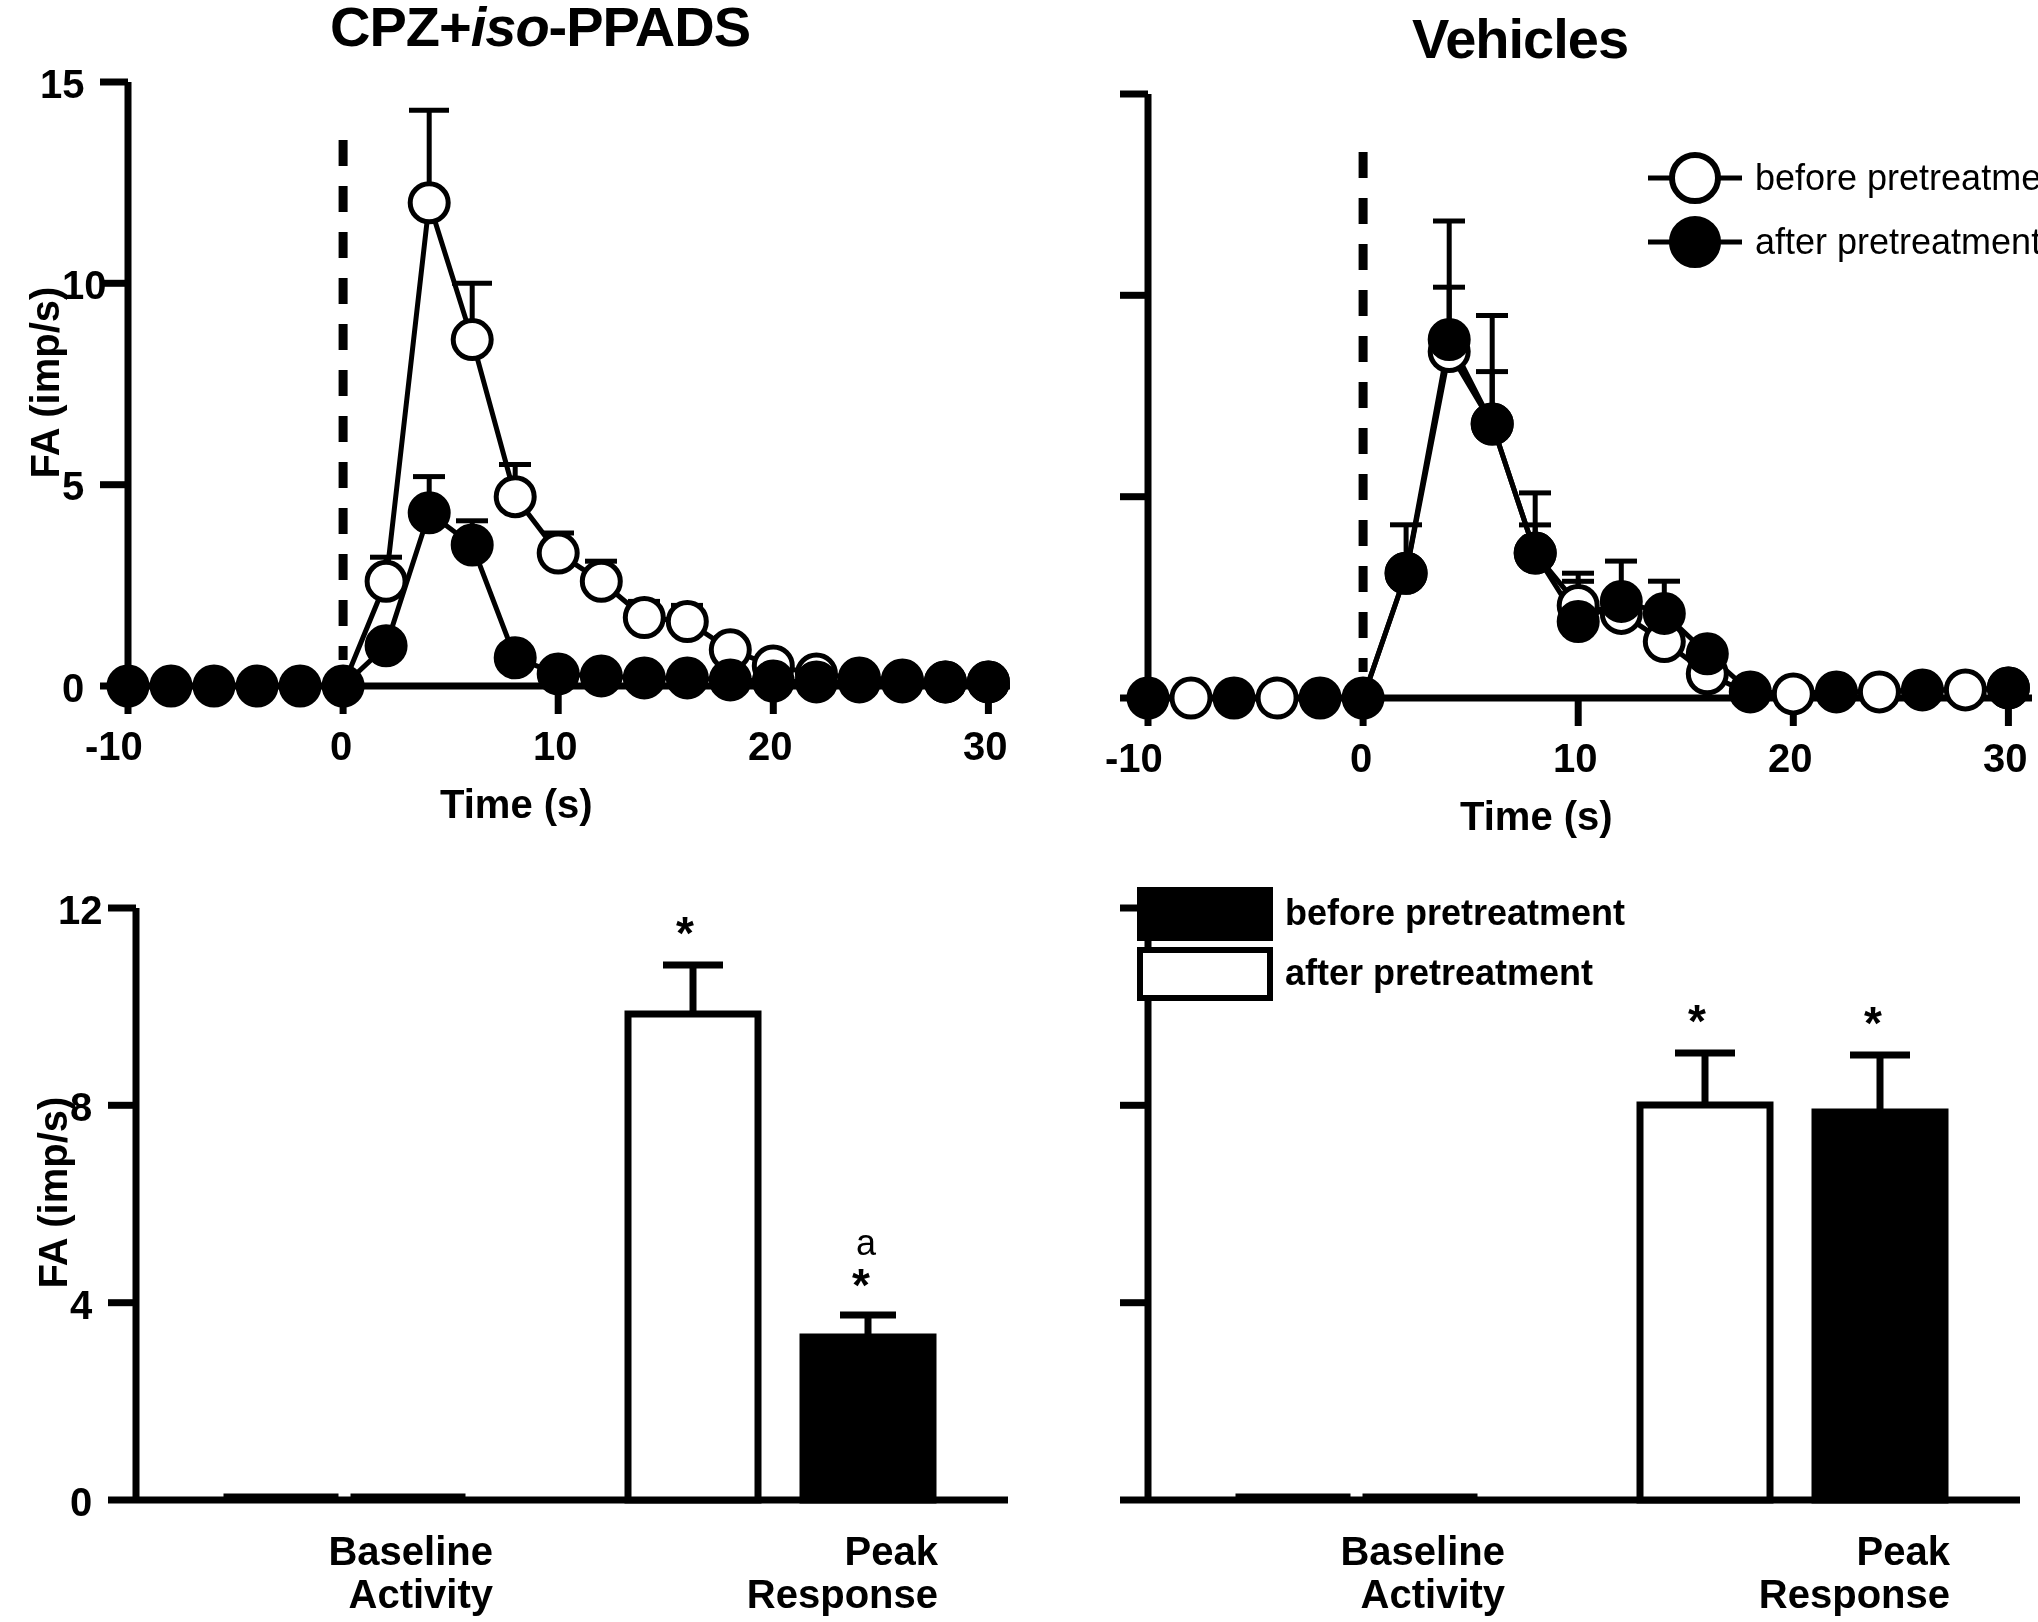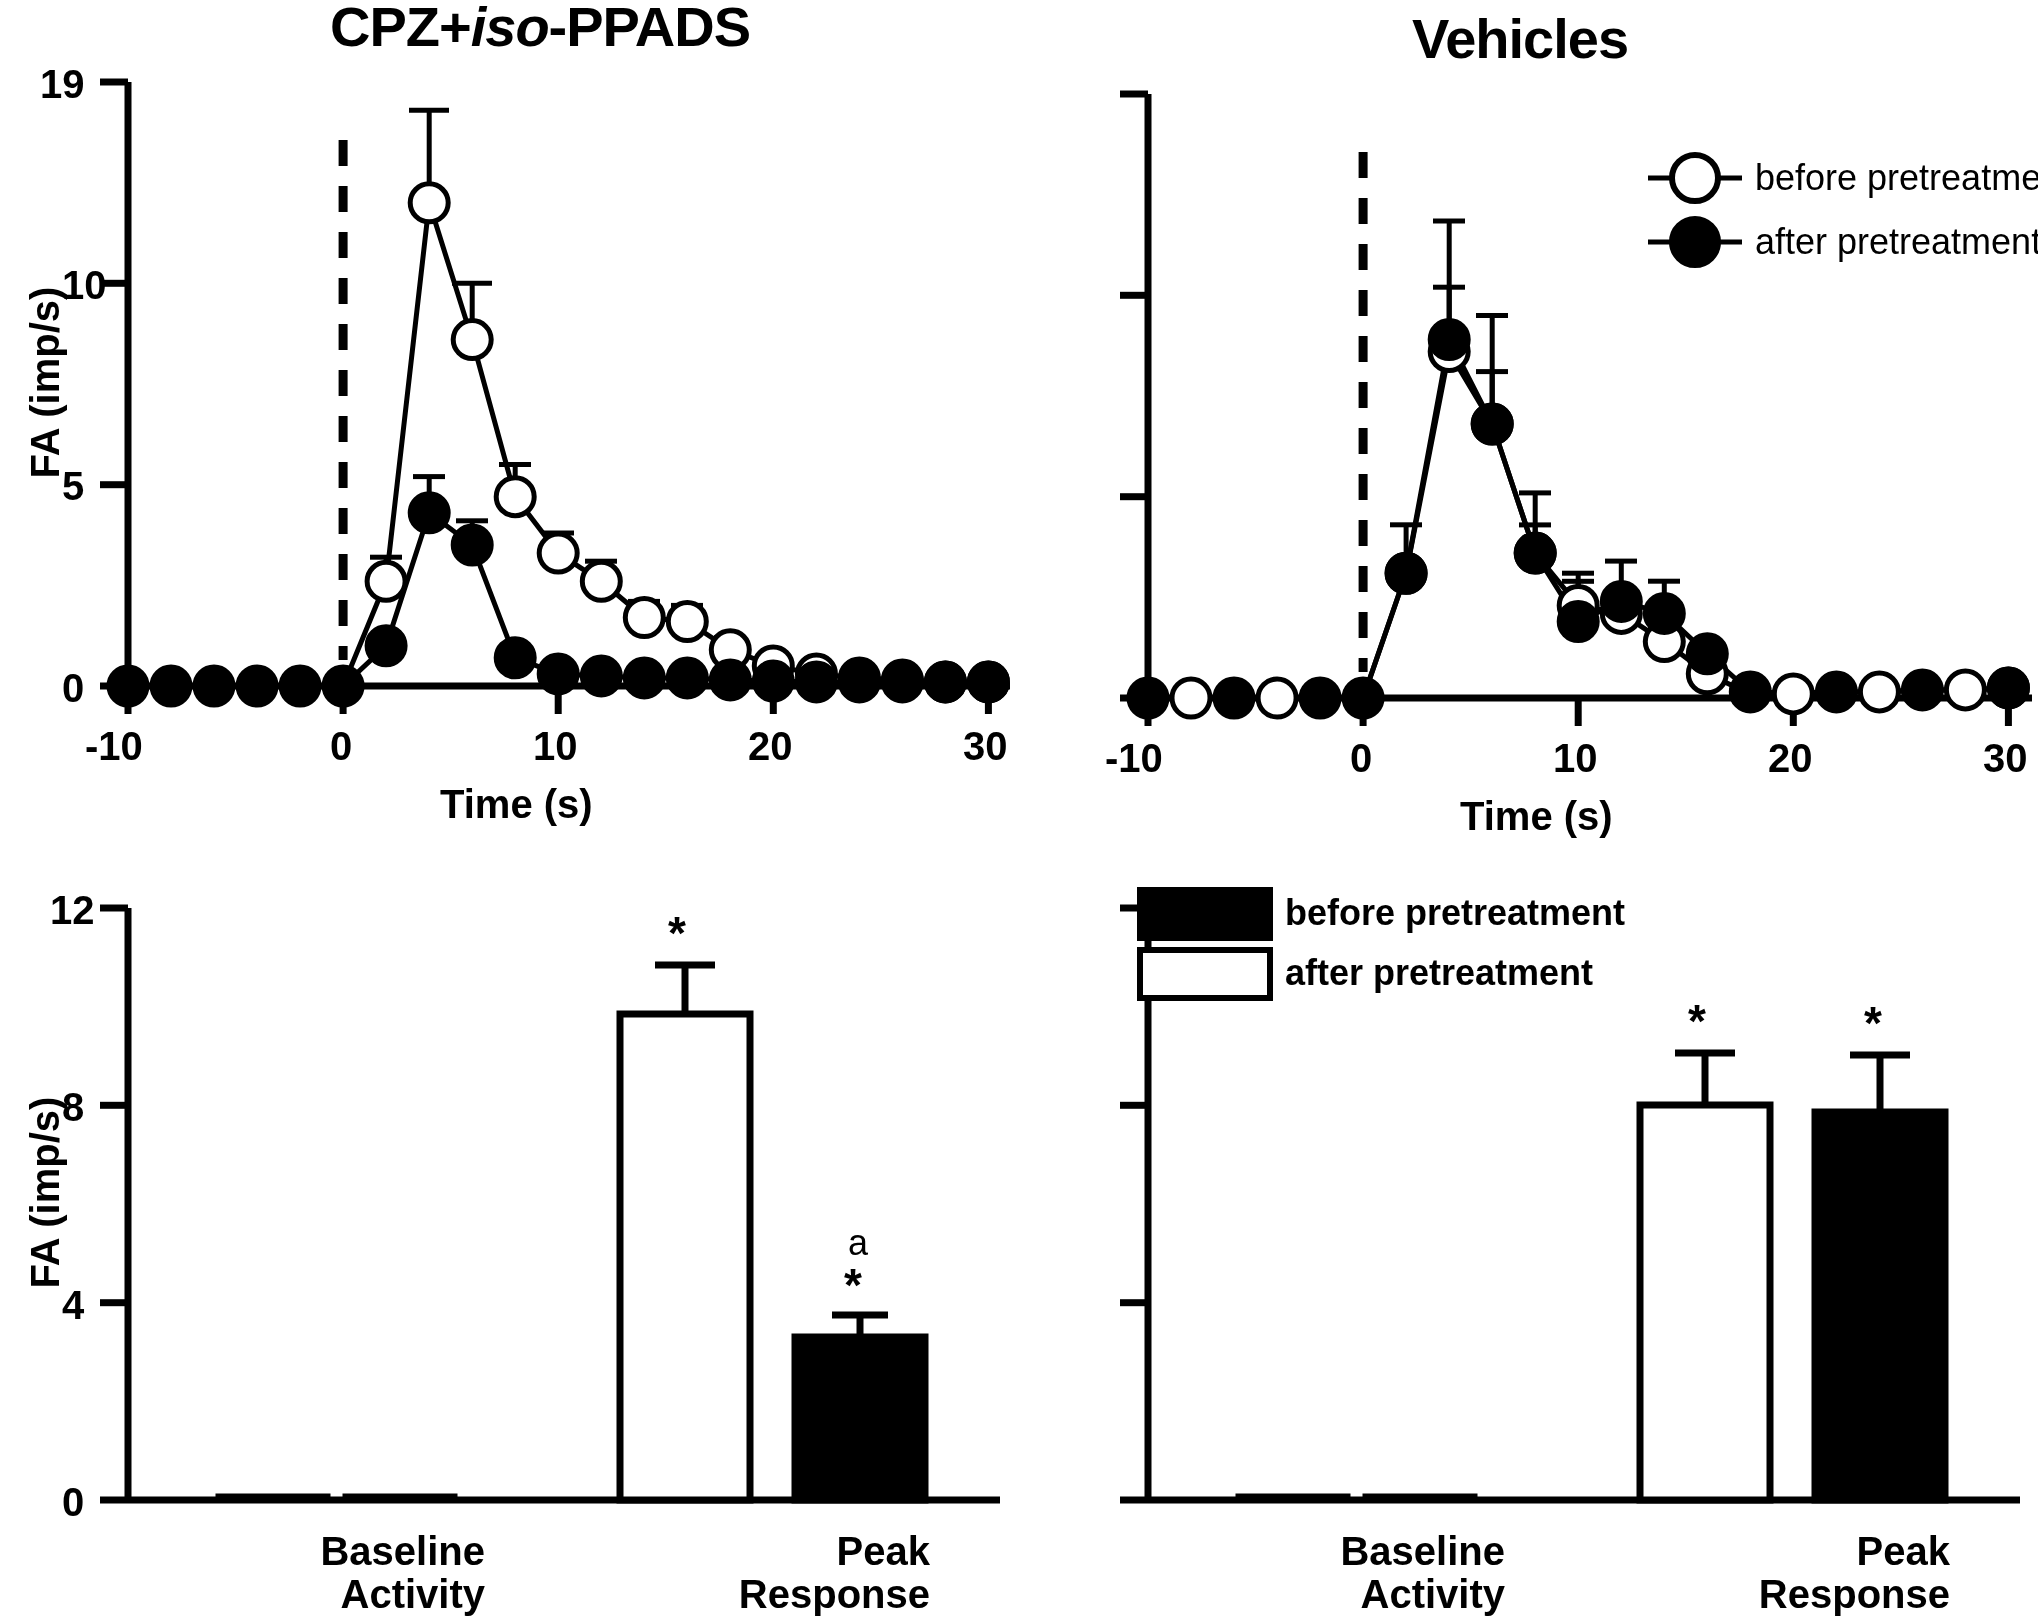--- a/index.html
+++ b/index.html
@@ -126,21 +126,21 @@
         <circle cx="730.3" cy="679.9" r="19"></circle>
         <circle cx="773.3" cy="681.1" r="19"></circle>
         <circle cx="816.4" cy="681.9" r="19"></circle>
         <circle cx="859.4" cy="681.9" r="19"></circle>
         <circle cx="902.4" cy="681.9" r="19"></circle>
         <circle cx="945.4" cy="681.9" r="19"></circle>
         <circle cx="988.4" cy="681.9" r="19"></circle>
       </g>
     </svg>
 
-    <div class="tick-text" style="left:40px;top:62px;">19</div>
+    <div class="tick-text" style="left:40px;top:62px;">15</div>
     <div class="tick-text" style="left:62px;top:263px;">10</div>
     <div class="tick-text" style="left:62px;top:464px;">5</div>
     <div class="tick-text" style="left:62px;top:666px;">0</div>
 
     <div class="tick-text" style="left:85px;top:724px;">-10</div>
     <div class="tick-text" style="left:330px;top:724px;">0</div>
     <div class="tick-text" style="left:533px;top:724px;">10</div>
     <div class="tick-text" style="left:748px;top:724px;">20</div>
     <div class="tick-text" style="left:963px;top:724px;">30</div>
 
@@ -250,21 +250,21 @@
 
     <div class="tick-text" style="left:85px;top:724px;">-10</div>
     <div class="tick-text" style="left:330px;top:724px;">0</div>
     <div class="tick-text" style="left:533px;top:724px;">10</div>
     <div class="tick-text" style="left:748px;top:724px;">20</div>
     <div class="tick-text" style="left:963px;top:724px;">30</div>
 
     <div class="axis-label" style="left:440px;top:782px;">Time (s)</div>
   </div>
 
-  <div class="panel" style="left:0px;top:840px;width:1020px;height:782px;">
+  <div class="panel" style="left:8px;top:840px;width:1020px;height:782px;">
 
     <svg width="1020" height="782">
 
       <line x1="128" y1="68" x2="128" y2="660" stroke="#000" stroke-width="7"></line>
       <line x1="128" y1="660" x2="1000" y2="660" stroke="#000" stroke-width="7"></line>
       <line x1="128" y1="660" x2="100" y2="660" stroke="#000" stroke-width="7"></line>
       <line x1="128" y1="462.7" x2="100" y2="462.7" stroke="#000" stroke-width="7"></line>
       <line x1="128" y1="265.3" x2="100" y2="265.3" stroke="#000" stroke-width="7"></line>
       <line x1="128" y1="68" x2="100" y2="68" stroke="#000" stroke-width="7"></line>
 

